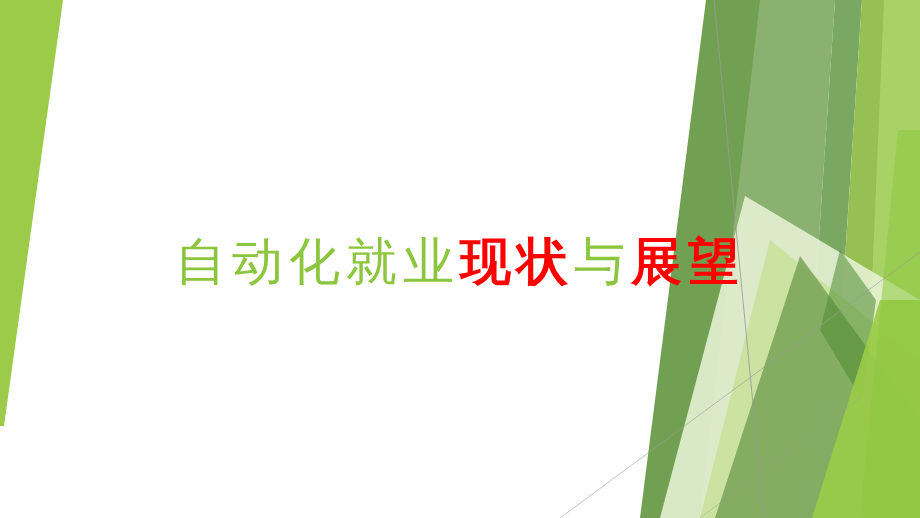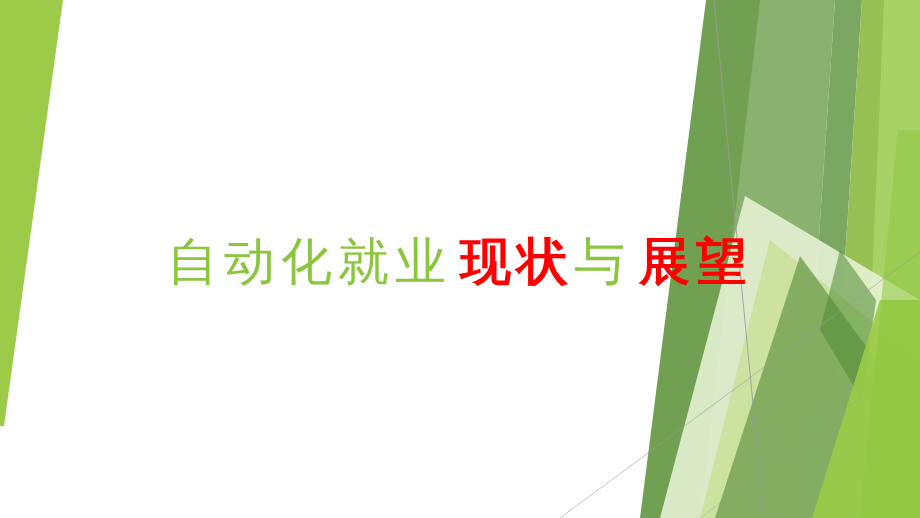--- a/index.html
+++ b/index.html
@@ -41,21 +41,20 @@
     vertical-align: baseline;
     text-align: right;
   }
   .run-green {
     color: #8cc63e;
     font-weight: normal;
   }
   .run-red {
     color: #ff0000;
     font-weight: bold;
-    margin-left: 8px;
   }
 </style>
 </head>
 <body>
 
 <div id="slide">
 
   <svg id="deco-layer" viewBox="0 0 920 518" preserveAspectRatio="none">
 
     <polygon points="0,0 63,0 4,426 0,426" fill="#9bcb49"></polygon>

